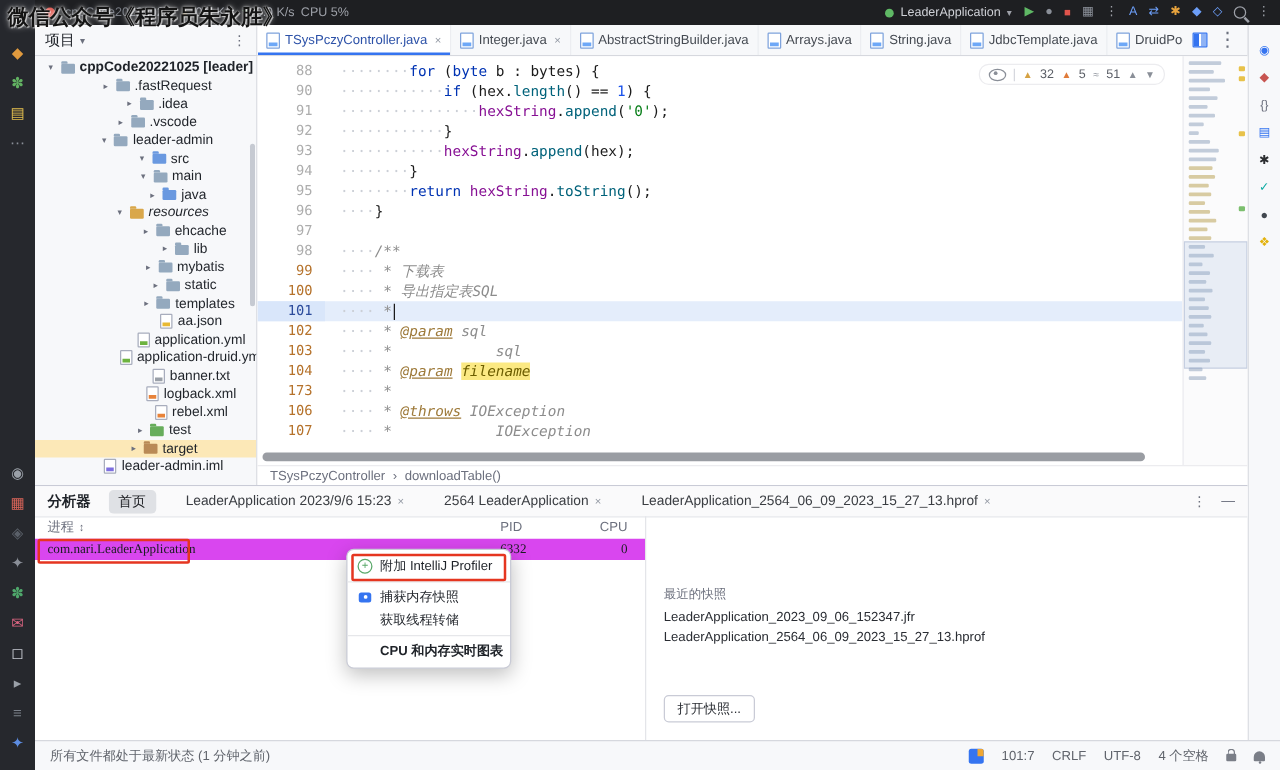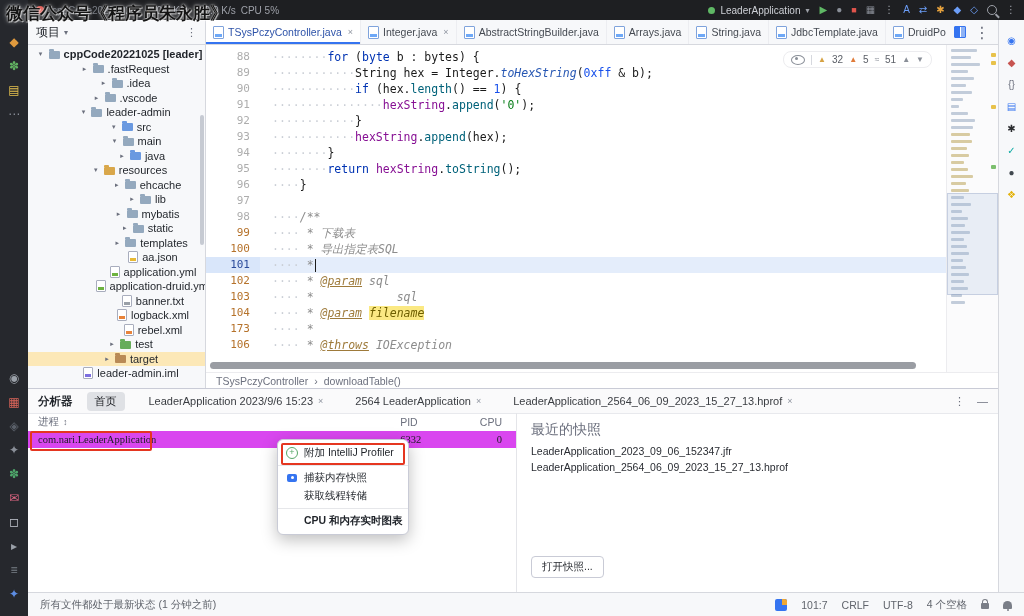--- a/index.html
+++ b/index.html
@@ -109,21 +109,21 @@
   .prof-body{position:absolute;left:0;top:24px;right:0;bottom:0;}
   .ptable{position:absolute;left:0;top:0;width:488px;bottom:0;border-right:1px solid #E4E5E9;}
   .pt-head{display:flex;align-items:center;height:18px;font-size:10.5px;color:#6C707E;padding:0 0 0 10px;}
   .pt-col-name{width:370px;display:flex;gap:4px;align-items:center;}
   .pt-col-pid{width:60px;}
   .pt-col-cpu{width:44px;text-align:right;padding-right:14px;}
   .prow{display:flex;align-items:center;height:17px;font-size:10.5px;color:#1B1D22;padding-left:10px;position:relative;cursor:pointer;}
   .prow.sel{background:#d946ef;font-family:Liberation Serif, serif;}
   .redbox{position:absolute;left:2px;top:0;width:118px;height:16px;border:2px solid #E53620;border-radius:2px;pointer-events:none;}
   .snaps{position:absolute;left:489px;top:0;right:0;bottom:0;}
-  .snap-title{font-size:14px;color:#6C707E;padding:8px 0 4px 14px;}
+  .snap-title{font-size:10px;color:#6C707E;padding:8px 0 4px 14px;margin-top:47px;}
   .snap-item{font-size:10.5px;color:#2A2D33;padding:2px 0 2px 14px;cursor:pointer;white-space:nowrap;}
   .open-snap{position:absolute;left:14px;bottom:14px;font-size:10.5px;color:#2A2D33;border:1px solid #C9CBD6;border-radius:4px;padding:3px 10px;background:#fff;cursor:pointer;}
 
   
   .ctxmenu{left:277px;top:439px;width:130px;background:#fff;border:1px solid #C9CBD6;border-radius:6px;box-shadow:0 5px 16px rgba(0,0,0,.25);padding:4px 0;z-index:60;font-size:10.5px;color:#1F2329;}
   .menu-item{display:flex;align-items:center;gap:6px;height:18px;padding:0 10px 0 8px;position:relative;cursor:pointer;white-space:nowrap;}
   .menu-item.bold{font-weight:bold;}
   .menu-sep{height:1px;background:#E6E7EA;margin:3px 0;}
   .mi-ic{width:12px;flex:none;display:flex;justify-content:center;}
   .ic-attach{width:10px;height:10px;border:1.2px solid #59A869;border-radius:50%;color:#59A869;font-size:9px;line-height:9px;text-align:center;}
@@ -291,21 +291,21 @@
       <div class="trow" style="padding-left: 39px;">
         <span class="chev">▾</span>
         <span class="fic" style="background: rgb(148, 169, 190);"></span>
         <span class="lbl">main</span>
       </div>
       <div class="trow" style="padding-left: 50px;">
         <span class="chev">▸</span>
         <span class="fic" style="background: rgb(106, 153, 224);"></span>
         <span class="lbl">java</span>
       </div>
-      <div class="trow" style="padding-left: 26px;">
+      <div class="trow" style="padding-left: 26px; font-style: italic;">
         <span class="chev">▾</span>
         <span class="fic" style="background: rgb(217, 167, 74);"></span>
         <span class="lbl">resources</span>
       </div>
       <div class="trow" style="padding-left: 61px;">
         <span class="chev">▸</span>
         <span class="fic" style="background: rgb(148, 169, 190);"></span>
         <span class="lbl">ehcache</span>
       </div>
       <div class="trow" style="padding-left: 61px;">
@@ -372,38 +372,38 @@
         <span class="chev"></span>
         <span class="pic" style="--c: #7D6FE0;"></span>
         <span class="lbl">leader-admin.iml</span>
       </div>
     </div>
   <div class="abs tree-scroll" style="left:200px;top:115px;"></div>
 
   <div class="abs editor">
     <div class="code-lines" id="code-lines">
         <div class="code-line"><span class="gut">88</span><span class="codecell"><span class="tk-ws">········</span><span class="tk-kw">for</span><span class="tk-pl"> (</span><span class="tk-kw">byte</span><span class="tk-pl"> b : bytes) {</span></span></div>
-        <div class="code-line"><span class="gut">89</span><span class="codecell"><span class="tk-ws">············</span><span class="tk-pl">String hex = Integer.</span><span class="tk-sm">toHexString</span><span class="tk-pl">(</span><span class="tk-num">0xff</span><span class="tk-pl"> &amp; b);</span></span></div>
         <div class="code-line"><span class="gut">90</span><span class="codecell"><span class="tk-ws">············</span><span class="tk-kw">if</span><span class="tk-pl"> (hex.</span><span class="tk-m">length</span><span class="tk-pl">() == </span><span class="tk-num">1</span><span class="tk-pl">) {</span></span></div>
         <div class="code-line"><span class="gut">91</span><span class="codecell"><span class="tk-ws">················</span><span class="tk-fl">hexString</span><span class="tk-pl">.</span><span class="tk-m">append</span><span class="tk-pl">(</span><span class="tk-str">'0'</span><span class="tk-pl">);</span></span></div>
         <div class="code-line"><span class="gut">92</span><span class="codecell"><span class="tk-ws">············</span><span class="tk-pl">}</span></span></div>
         <div class="code-line"><span class="gut">93</span><span class="codecell"><span class="tk-ws">············</span><span class="tk-fl">hexString</span><span class="tk-pl">.</span><span class="tk-m">append</span><span class="tk-pl">(hex);</span></span></div>
         <div class="code-line"><span class="gut">94</span><span class="codecell"><span class="tk-ws">········</span><span class="tk-pl">}</span></span></div>
         <div class="code-line"><span class="gut">95</span><span class="codecell"><span class="tk-ws">········</span><span class="tk-kw">return</span><span class="tk-pl"> </span><span class="tk-fl">hexString</span><span class="tk-pl">.</span><span class="tk-m">toString</span><span class="tk-pl">();</span></span></div>
         <div class="code-line"><span class="gut">96</span><span class="codecell"><span class="tk-ws">····</span><span class="tk-pl">}</span></span></div>
         <div class="code-line"><span class="gut">97</span><span class="codecell"></span></div>
         <div class="code-line"><span class="gut">98</span><span class="codecell"><span class="tk-ws">····</span><span class="tk-doc">/**</span></span></div>
         <div class="code-line"><span class="gut mod">99</span><span class="codecell"><span class="tk-ws">····</span><span class="tk-doc"> * 下载表</span></span></div>
         <div class="code-line"><span class="gut mod">100</span><span class="codecell"><span class="tk-ws">····</span><span class="tk-doc"> * 导出指定表SQL</span></span></div>
         <div class="code-line cur"><span class="gut mod">101</span><span class="codecell"><span class="tk-ws">····</span><span class="tk-doc"> *</span><span class="caret"></span></span></div>
         <div class="code-line"><span class="gut mod">102</span><span class="codecell"><span class="tk-ws">····</span><span class="tk-doc"> * </span><span class="tk-tag">@param</span><span class="tk-doc"> sql</span></span></div>
         <div class="code-line"><span class="gut mod">103</span><span class="codecell"><span class="tk-ws">····</span><span class="tk-doc"> *            sql</span></span></div>
         <div class="code-line"><span class="gut mod">104</span><span class="codecell"><span class="tk-ws">····</span><span class="tk-doc"> * </span><span class="tk-tag">@param</span><span class="tk-doc"> </span><span class="tk-hl">filename</span></span></div>
         <div class="code-line"><span class="gut mod">173</span><span class="codecell"><span class="tk-ws">····</span><span class="tk-doc"> *</span></span></div>
         <div class="code-line"><span class="gut mod">106</span><span class="codecell"><span class="tk-ws">····</span><span class="tk-doc"> * </span><span class="tk-tag">@throws</span><span class="tk-doc"> IOException</span></span></div>
+        <div class="code-line"><span class="gut mod">107</span><span class="codecell"><span class="tk-ws">····</span><span class="tk-doc"> *            IOException</span></span></div>
       </div>
     <div class="inspections">
       <span class="eye"></span>
       <span class="insp-sep"></span>
       <span class="tri" style="color:#D6A243">▲</span>
       <span>32</span>
       <span class="tri" style="color:#E07B39">▲</span>
       <span>5</span>
       <span class="tri" style="color:#8A8F98">≈</span>
       <span>51</span>

